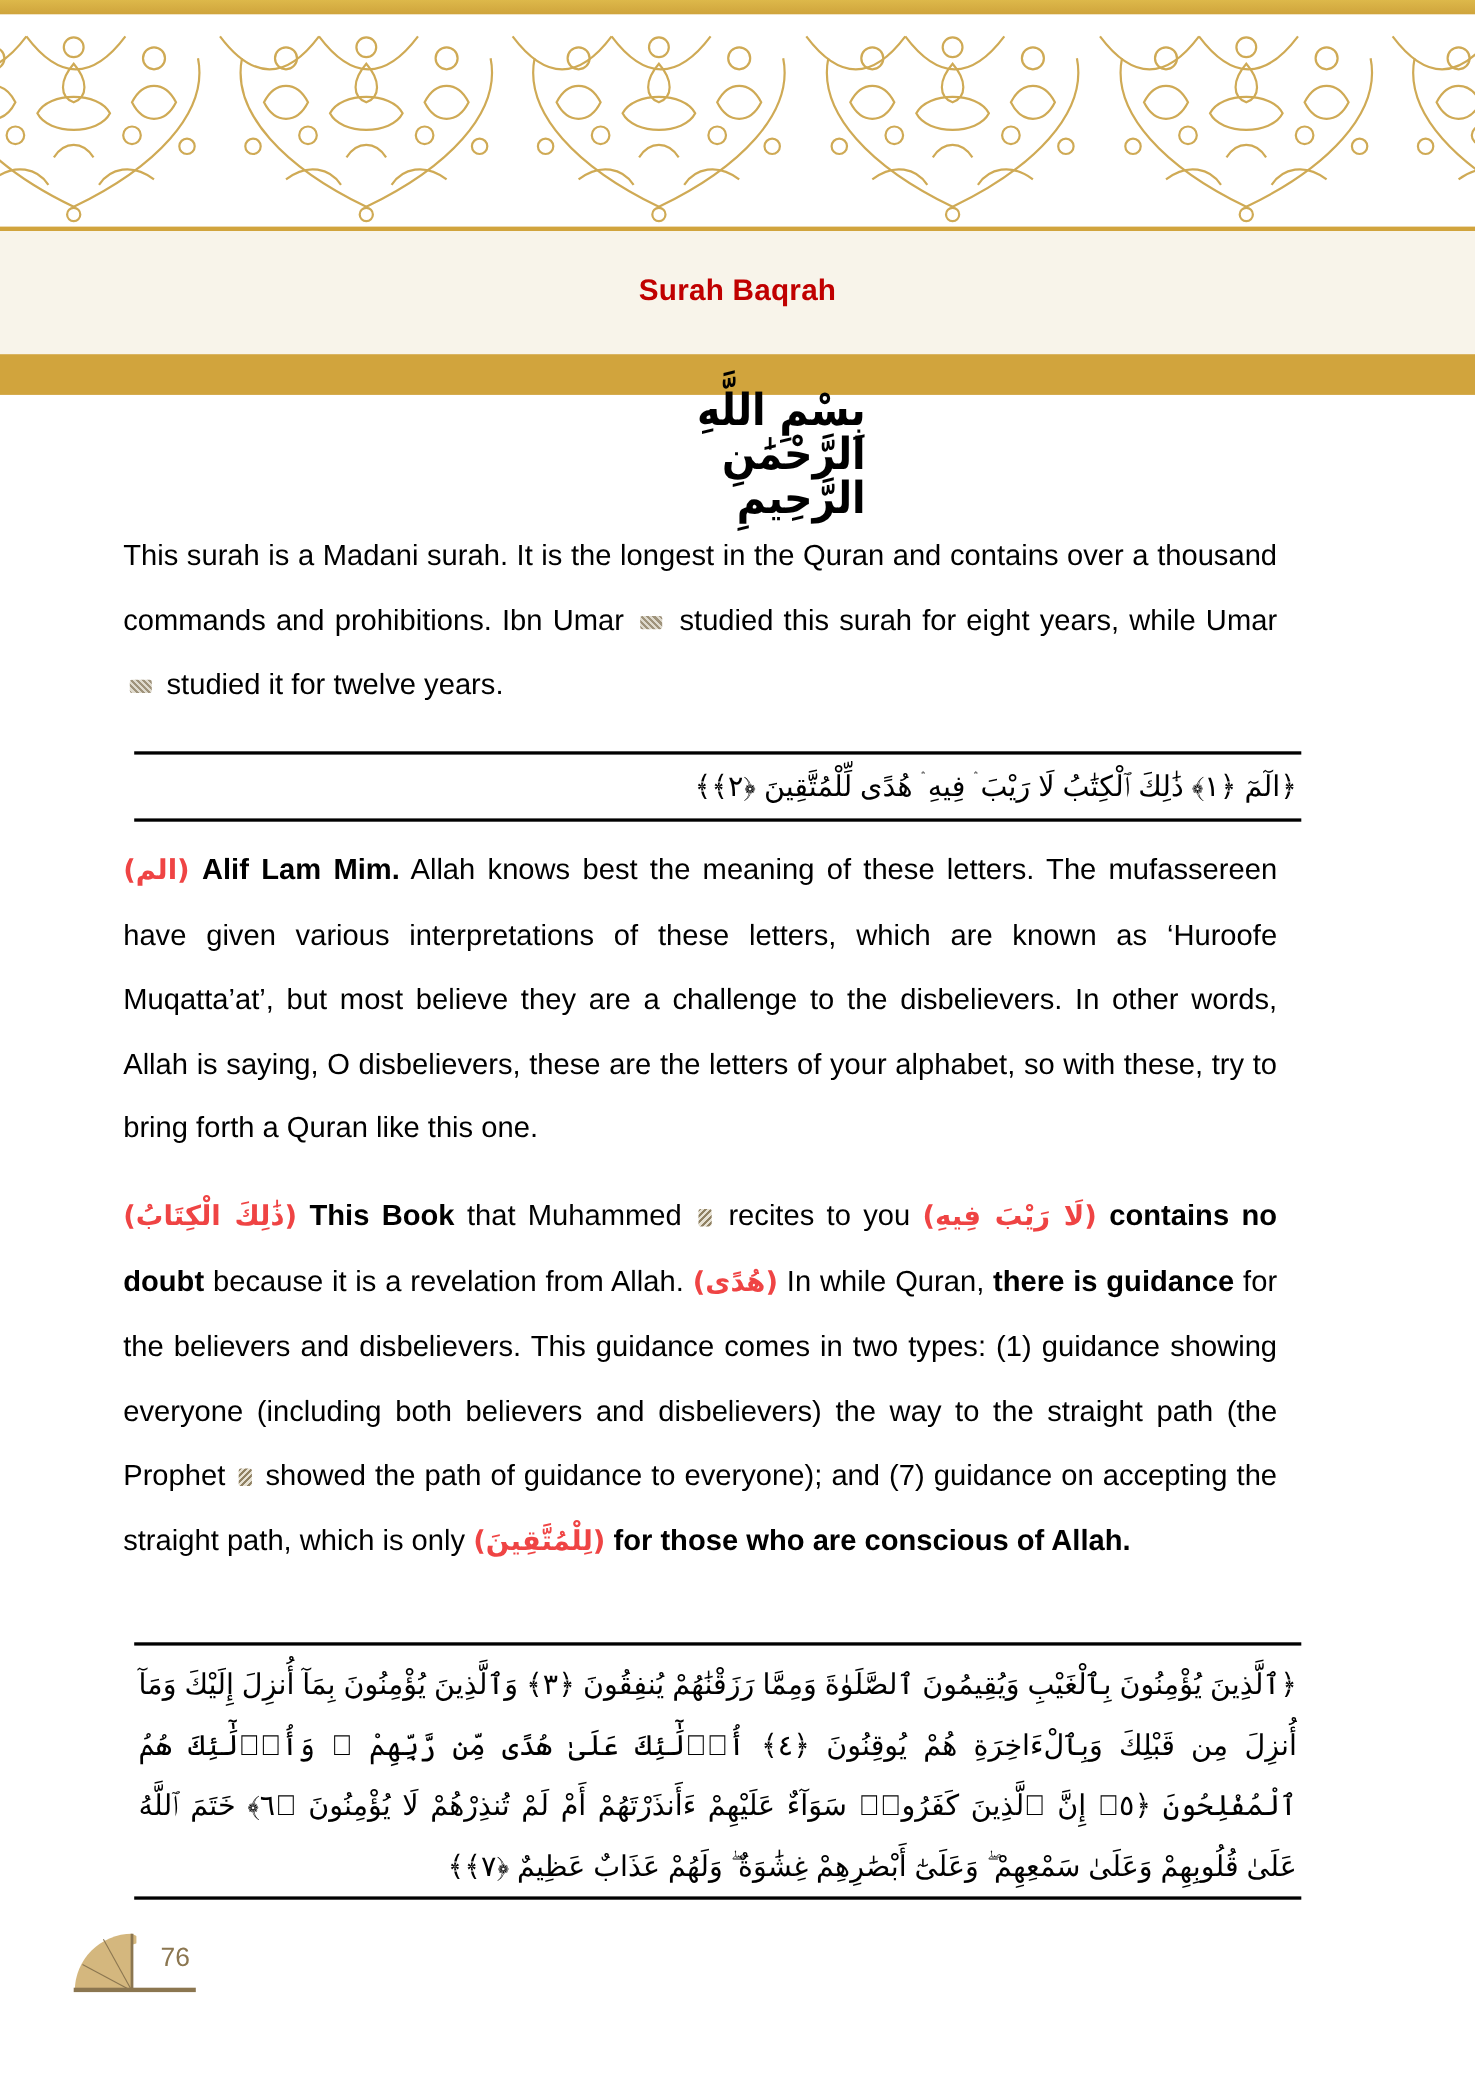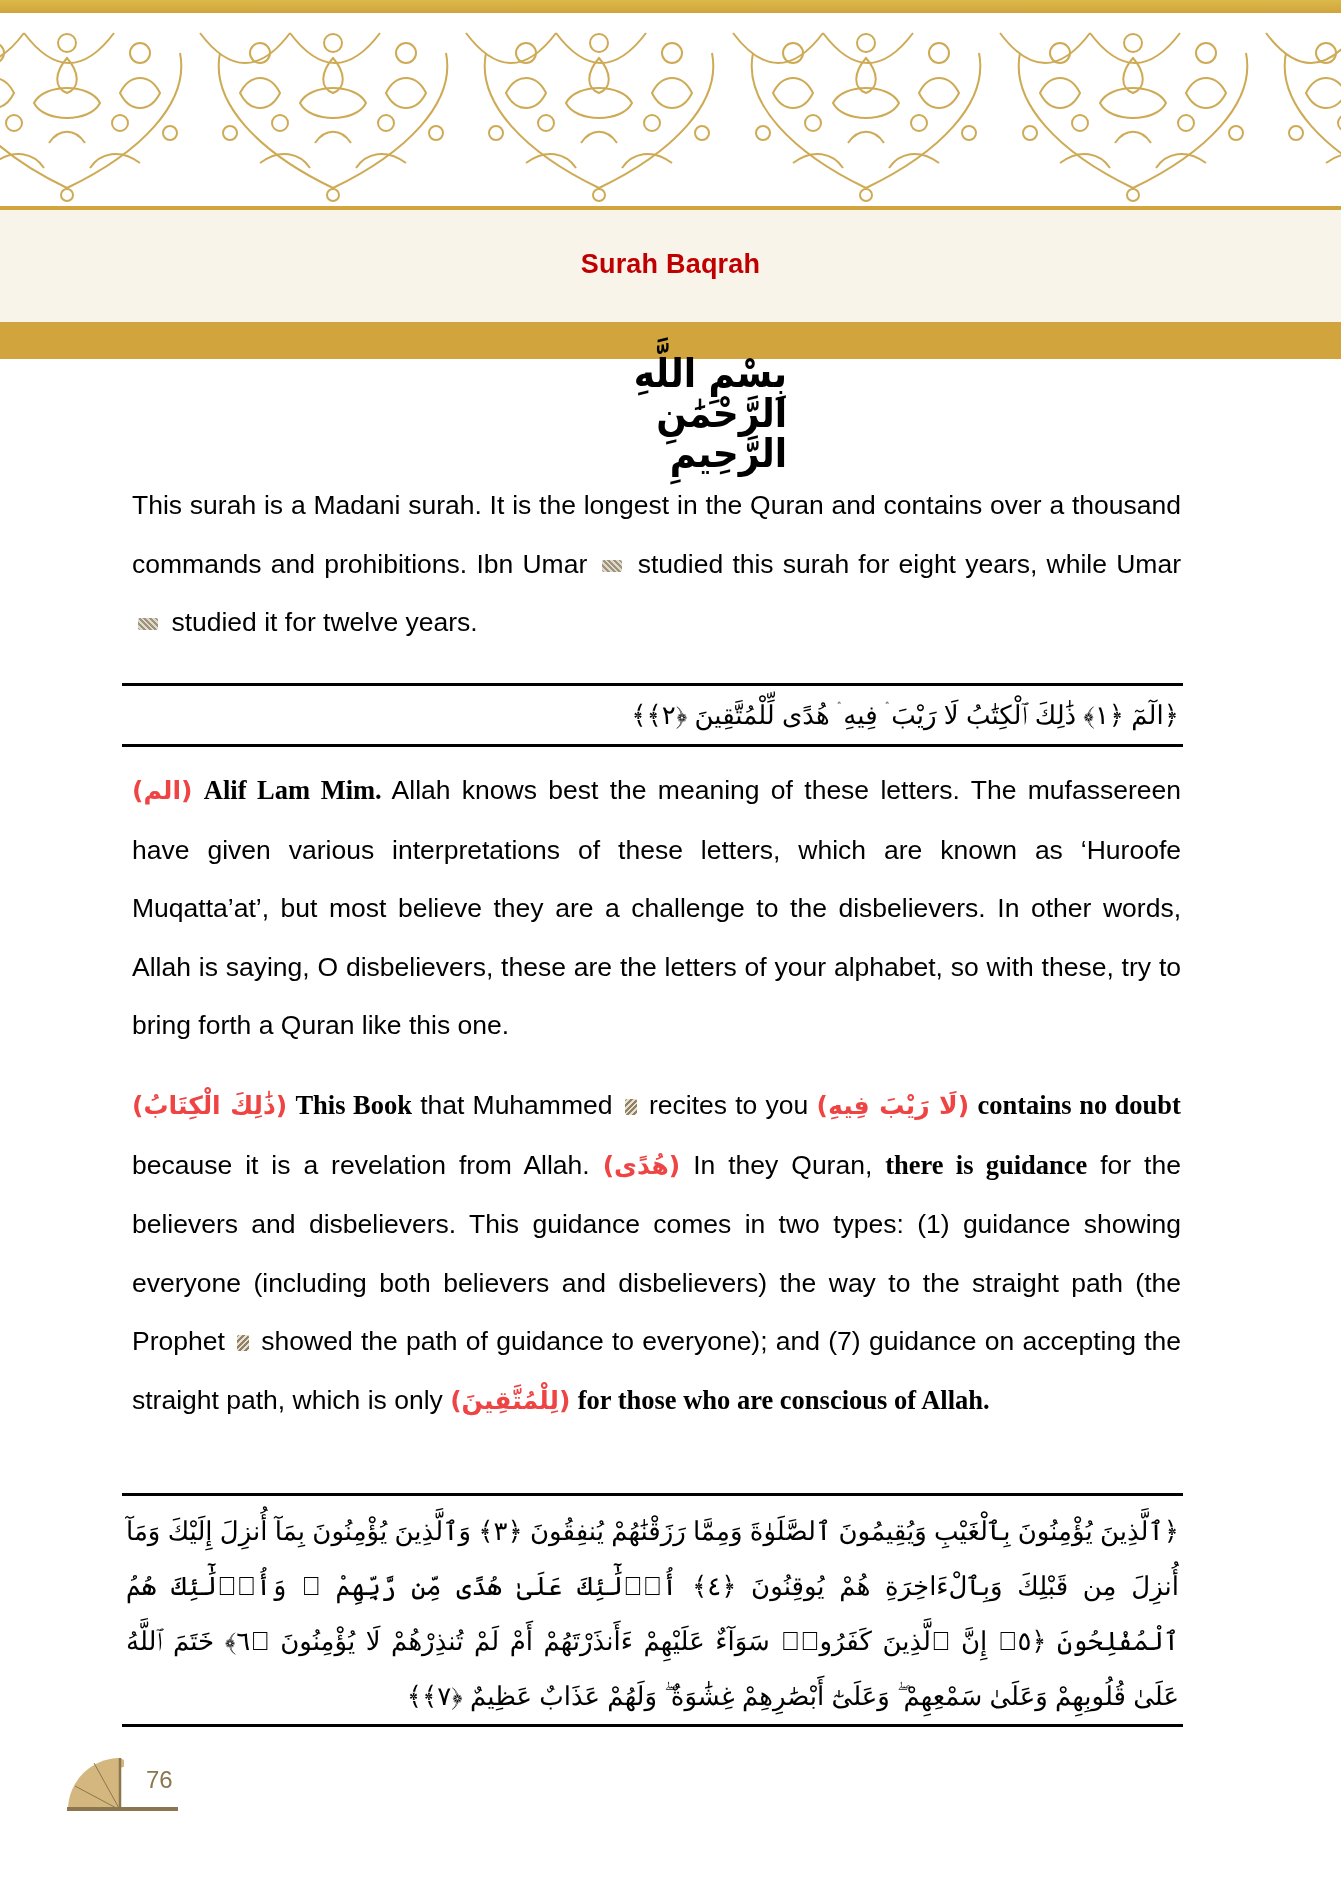--- a/index.html
+++ b/index.html
@@ -38,21 +38,21 @@
   }
   .bismillah {
     position: absolute; left: 540px; top: 372px; width: 260px; height: 82px;
     display: flex; align-items: center; justify-content: flex-end;
   }
   .bismillah span {
     font-family: "DejaVu Sans", sans-serif; font-size: 40px; font-weight: bold;
     direction: rtl; line-height: 1; transform: scaleX(0.9);
   }
   .content {
-    position: absolute; left: 132px; width: 1049px;
+    position: absolute; left: 112px; width: 1049px;
   }
   p.para {
     margin: 0; font-size: 26.5px; line-height: 58.5px; text-align: justify;
     text-align-last: left;
   }
   .honorific {
     display: inline-block; width: 20px; height: 12px; vertical-align: middle;
     margin: 0 6px;
     background:
       repeating-linear-gradient(45deg, #8E8064 0 2px, #d9d3c4 2px 4px);
@@ -84,21 +84,21 @@
   }
   .page-num {
     position: absolute; left: 146px; top: 1766px;
     font-size: 24px; color: #8B7650;
     font-family: "Liberation Sans", "DejaVu Sans", sans-serif;
   }
   .footer-line {
     position: absolute; left: 67px; top: 1807px; width: 111px; height: 4px;
     background: #8B7650;
   }
-  b { font-weight: bold; font-family: Liberation Serif, serif; }
+  b { font-weight: bold; }
 </style>
 </head>
 <body>
 
 <div class="top-band"></div>
 
 <div class="ornament">
   <svg width="1341" height="193" viewBox="0 0 1341 193" xmlns="http://www.w3.org/2000/svg">
     <defs>
       <g id="motif" fill="none" stroke="#CFAA55" stroke-width="2">
@@ -169,21 +169,21 @@
   <p class="para">
     <span class="ar-red">(ذَٰلِكَ الْكِتَابُ)</span>
     <b>This Book</b>
     <span>that Muhammed</span>
     <span class="salawat"></span>
     <span>recites to you</span>
     <span class="ar-red">(لَا رَيْبَ فِيهِ)</span>
     <b>contains no doubt</b>
     <span>because it is a revelation from Allah.</span>
     <span class="ar-red">(هُدًى)</span>
-    <span>In they Quran,</span>
+    <span>In while Quran,</span>
     <b>there is guidance</b>
     <span>for the believers and disbelievers. This guidance comes in two types: (1) guidance showing everyone (including both believers and disbelievers) the way to the straight path (the Prophet</span>
     <span class="salawat"></span>
     <span>showed the path of guidance to everyone); and (7) guidance on accepting the straight path, which is only</span>
     <span class="ar-red">(لِلْمُتَّقِينَ)</span>
     <b>for those who are conscious of Allah.</b>
   </p>
 </div>
 
 <div class="verse-box" style="top: 1493px; height: 234px; padding-top: 8px;">

